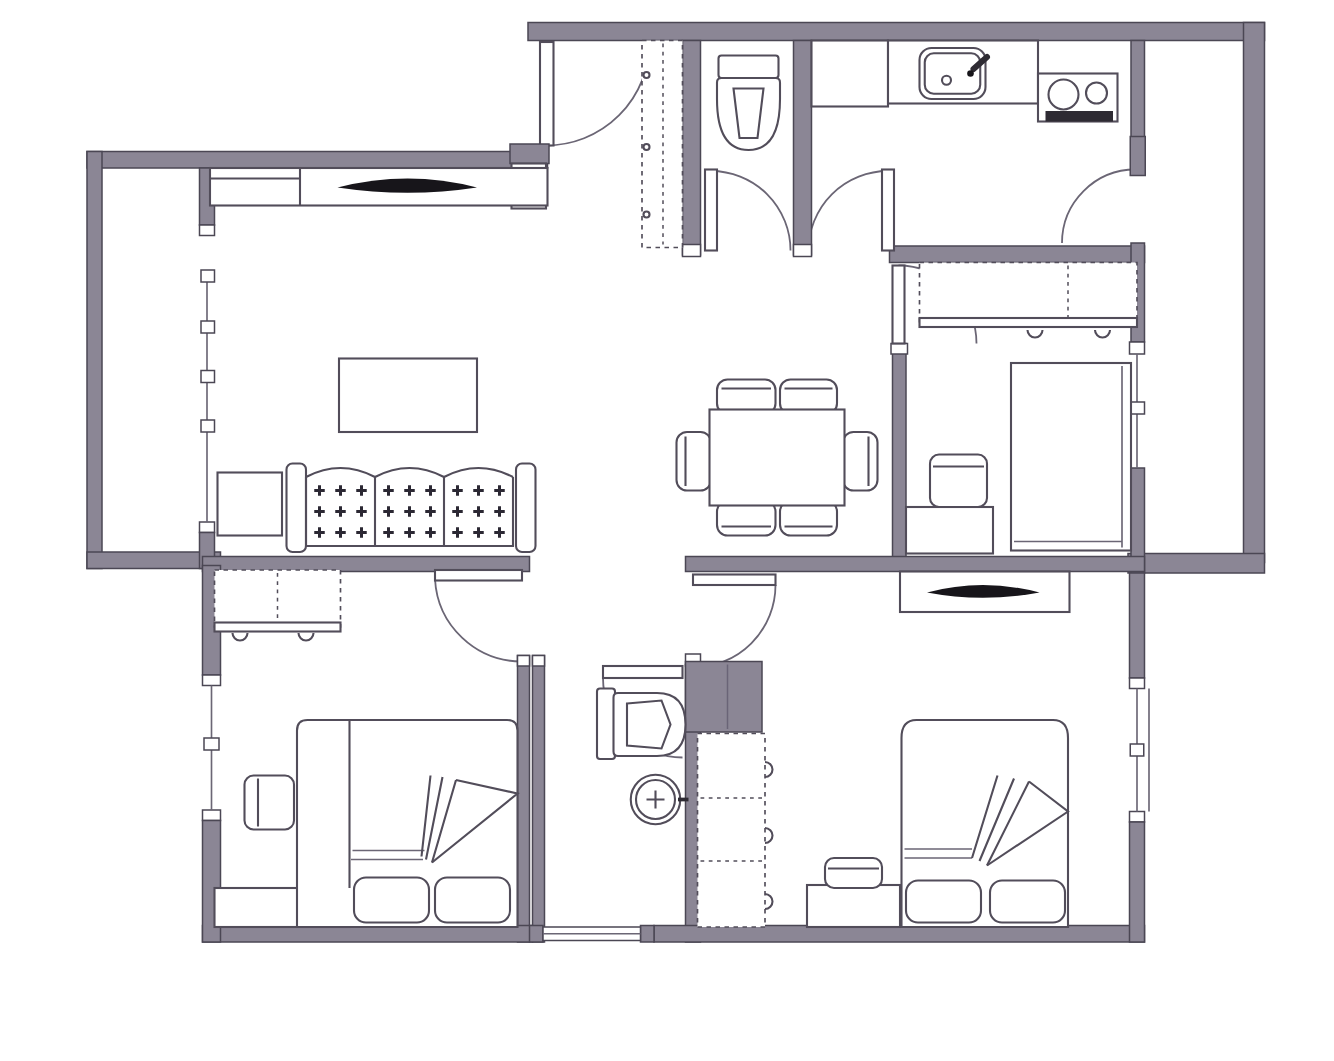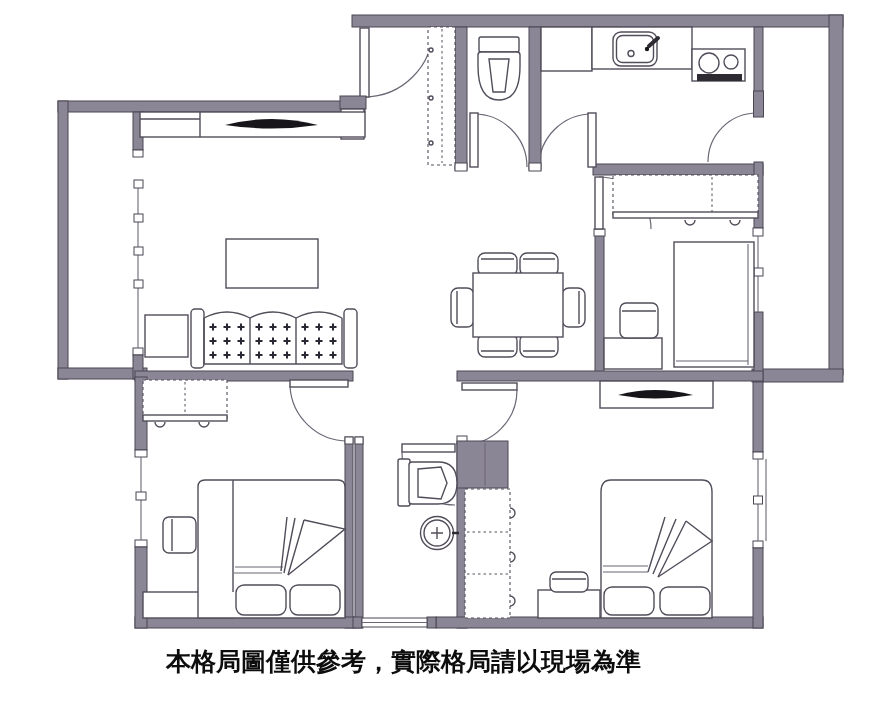--- a/index.html
+++ b/index.html
@@ -271,14 +271,13 @@
     <g>
       <circle class="f" cx="437" cy="533" r="16.5"></circle>
       <circle class="fn" cx="437" cy="533" r="13"></circle>
       <path class="fn" d="M437,527 V539 M431,533 H443"></path>
       <path d="M452,533 H459" stroke="#2e2b33" stroke-width="2.5" fill="none"></path>
     </g>
   </g>
 
 </svg>
 
-<div class="disclaimer">本格局圖僅供參考，實際格局請以現場為準</div>
 </div>
 
 </body></html>

